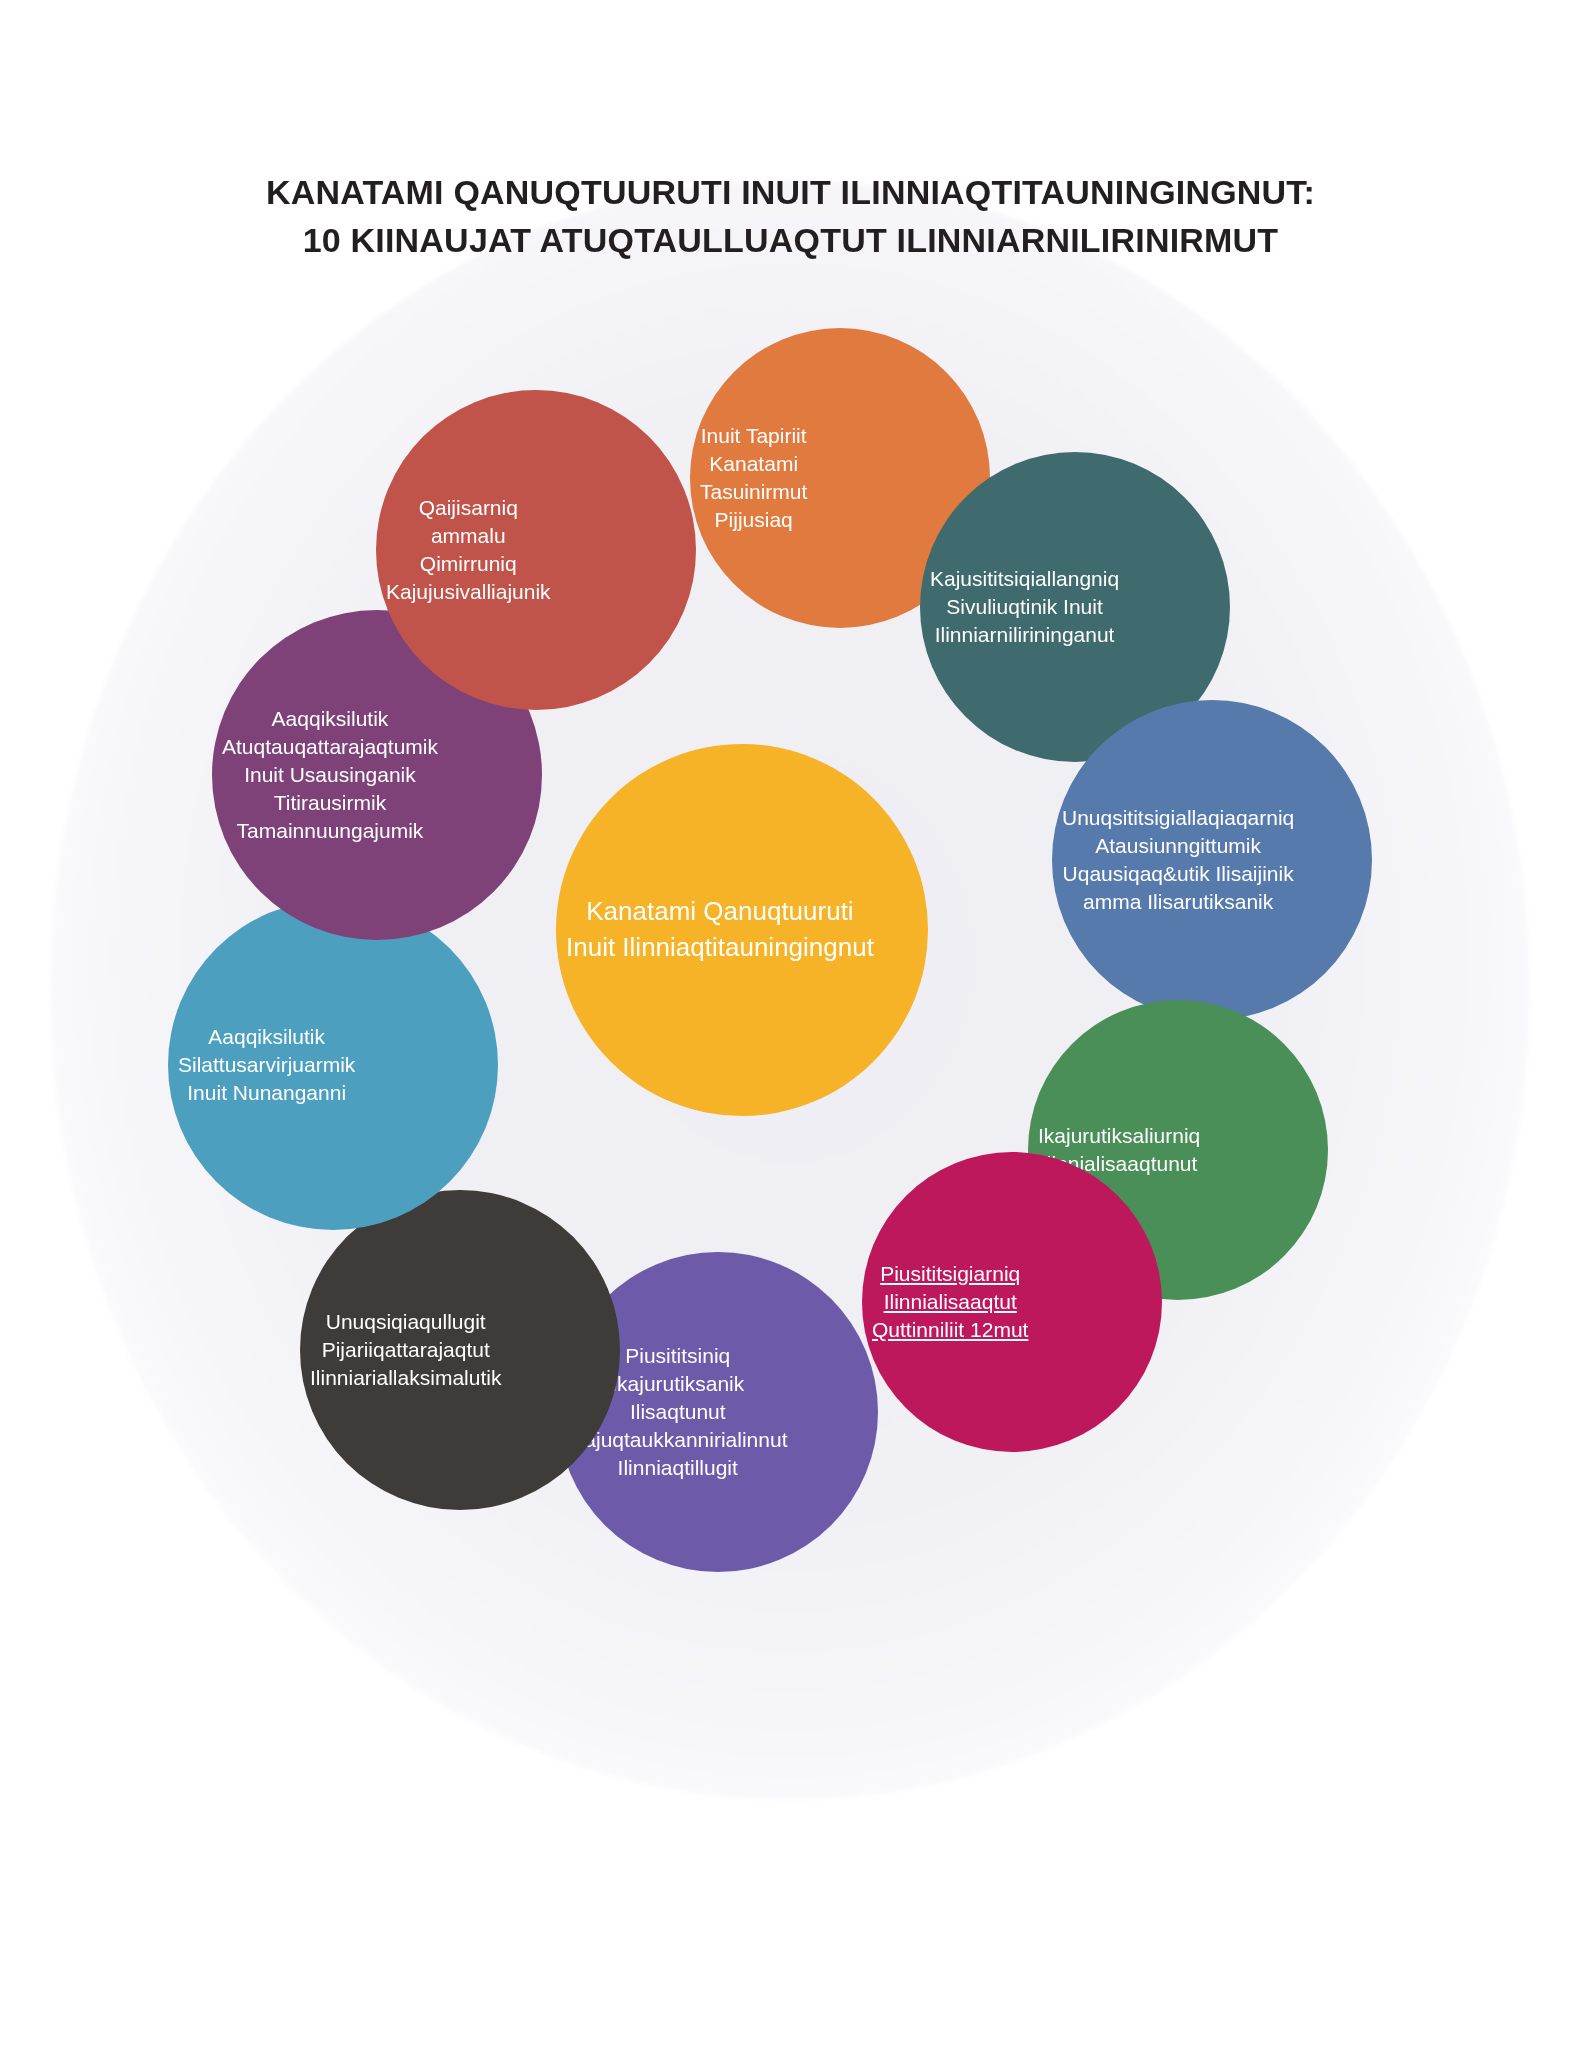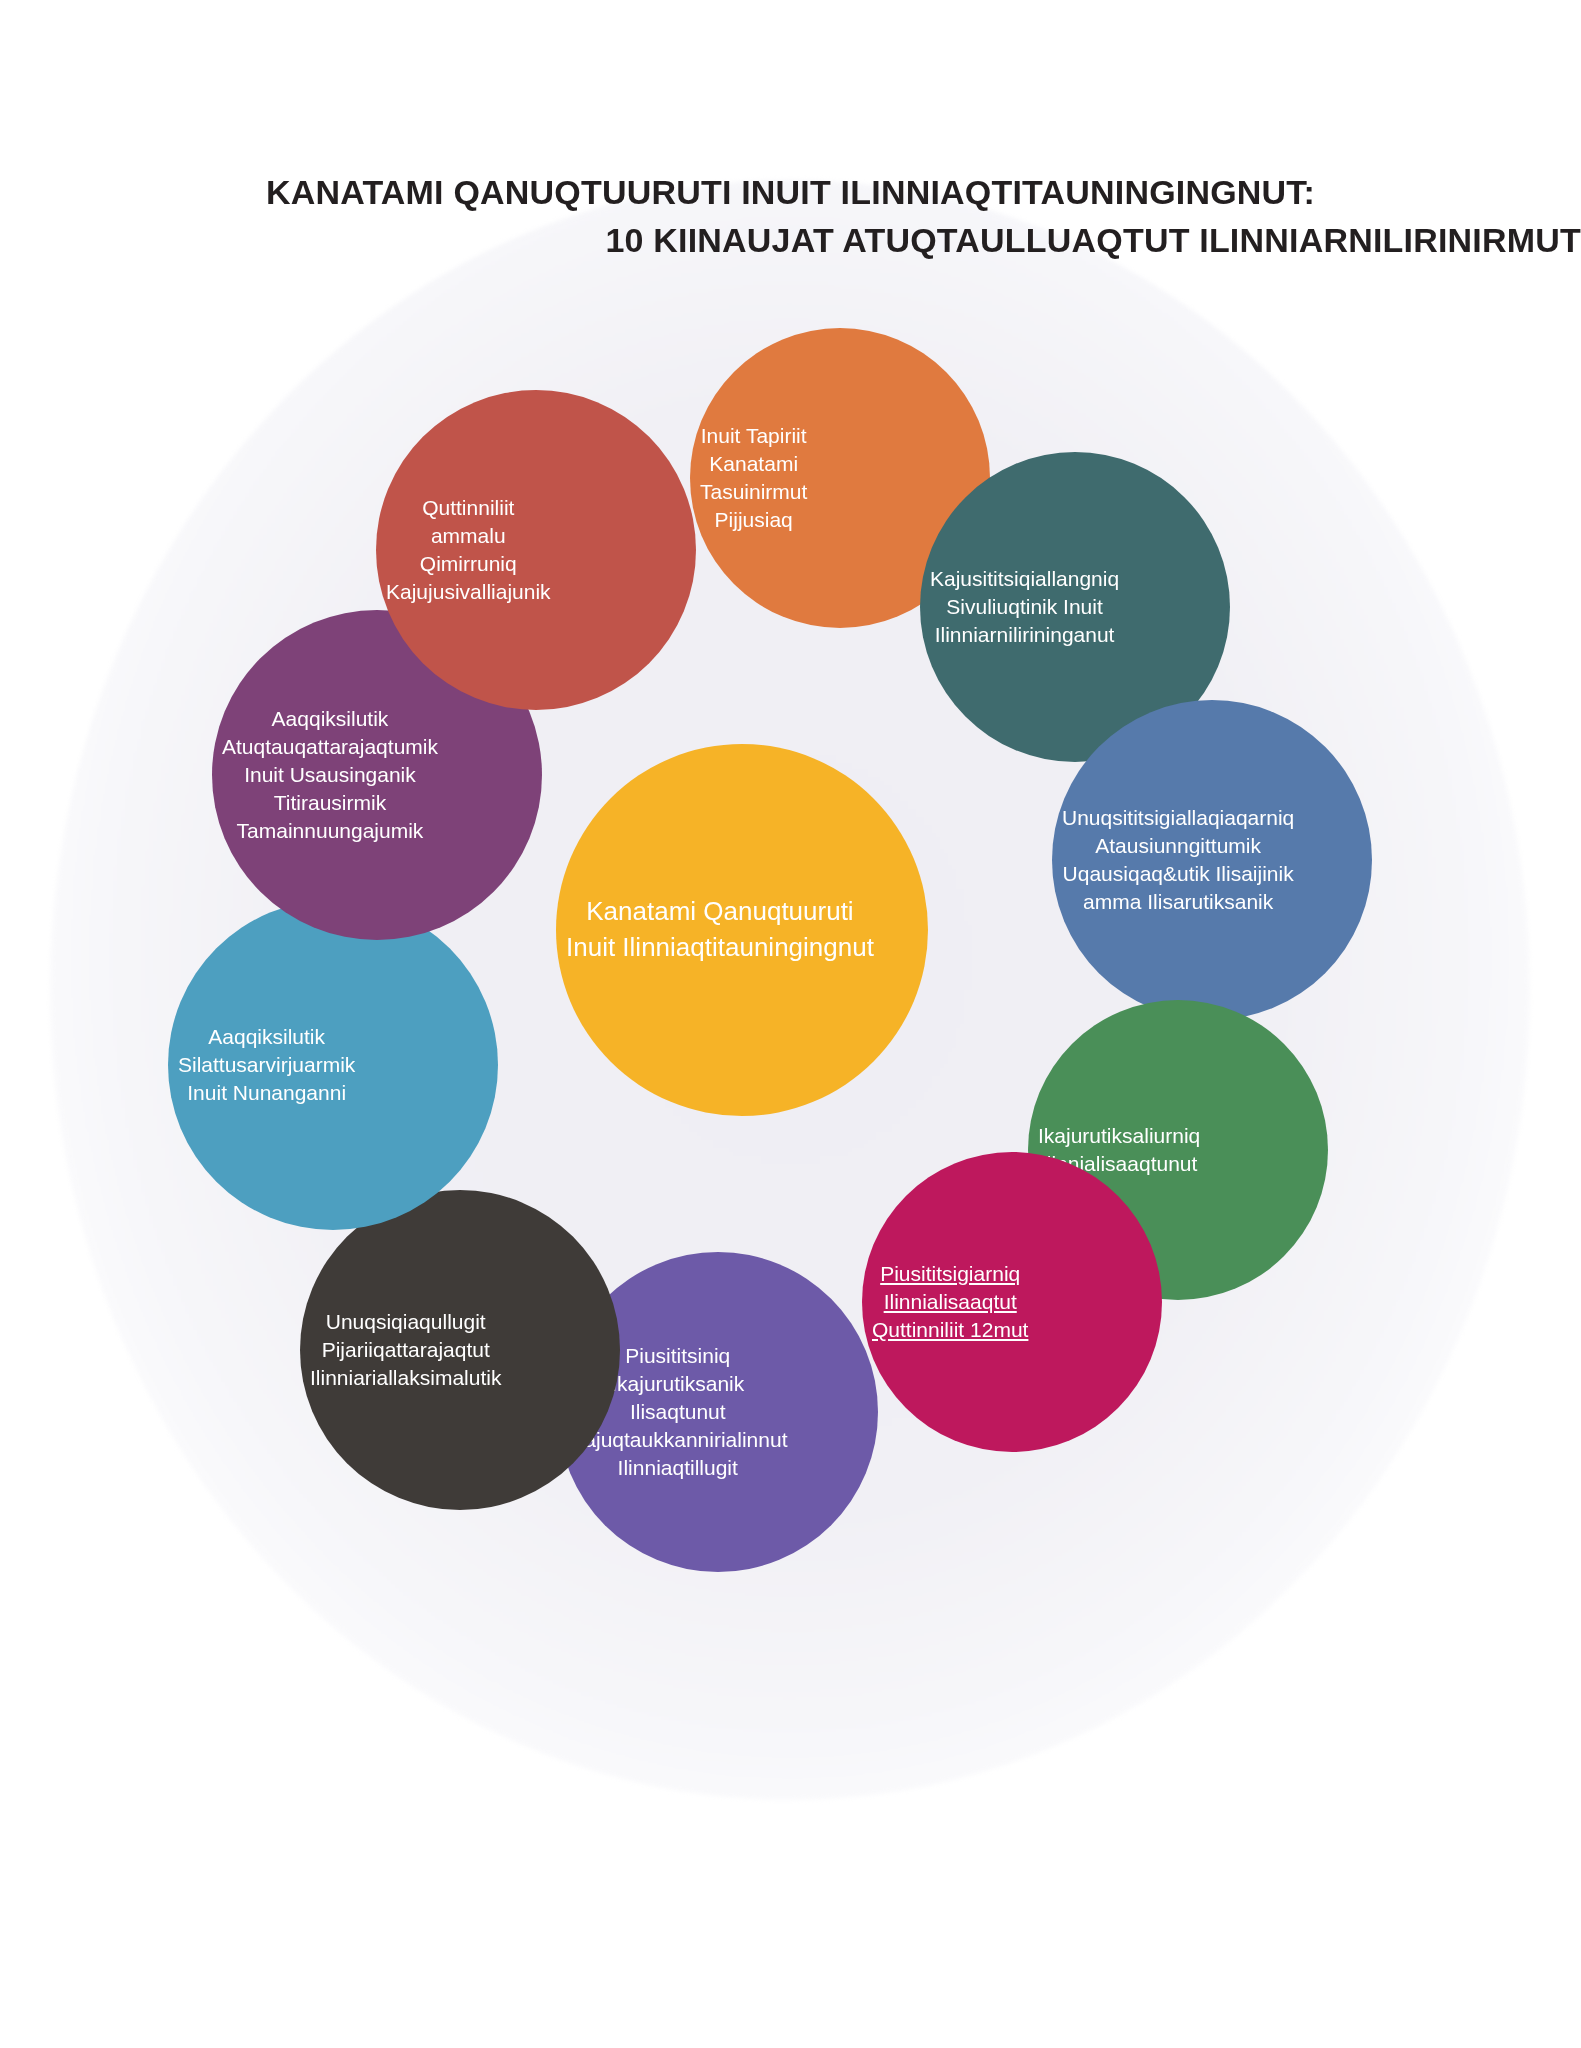--- a/index.html
+++ b/index.html
@@ -35,21 +35,21 @@
     left: 0;
     right: 0;
     top: 168px;
     text-align: center;
     color: #231f20;
     font-size: 34px;
     font-weight: bold;
     letter-spacing: 0.2px;
     line-height: 1.42;
   }
-  .title .l2 { display: block; text-align: right; }
+  .title .l2 { display: block; }
 
   .diagram {
     position: absolute;
     left: 0;
     top: 0;
     width: 1581px;
     height: 2048px;
   }
   .bubble {
     position: absolute;
@@ -148,20 +148,20 @@
 
     <div class="bubble sat" style="left:212px; top:610px; width:330px; height:330px; background:#7e4278;">
       <span class="label">Aaqqiksilutik
 Atuqtauqattarajaqtumik
 Inuit Usausinganik
 Titirausirmik
 Tamainnuungajumik</span>
     </div>
 
     <div class="bubble sat" style="left:376px; top:390px; width:320px; height:320px; background:#c0544a;">
-      <span class="label">Quttinniliit
+      <span class="label">Qaijisarniq
 ammalu
 Qimirruniq
 Kajujusivalliajunik</span>
     </div>
 
   </div>
 </div>
 
 </body></html>

